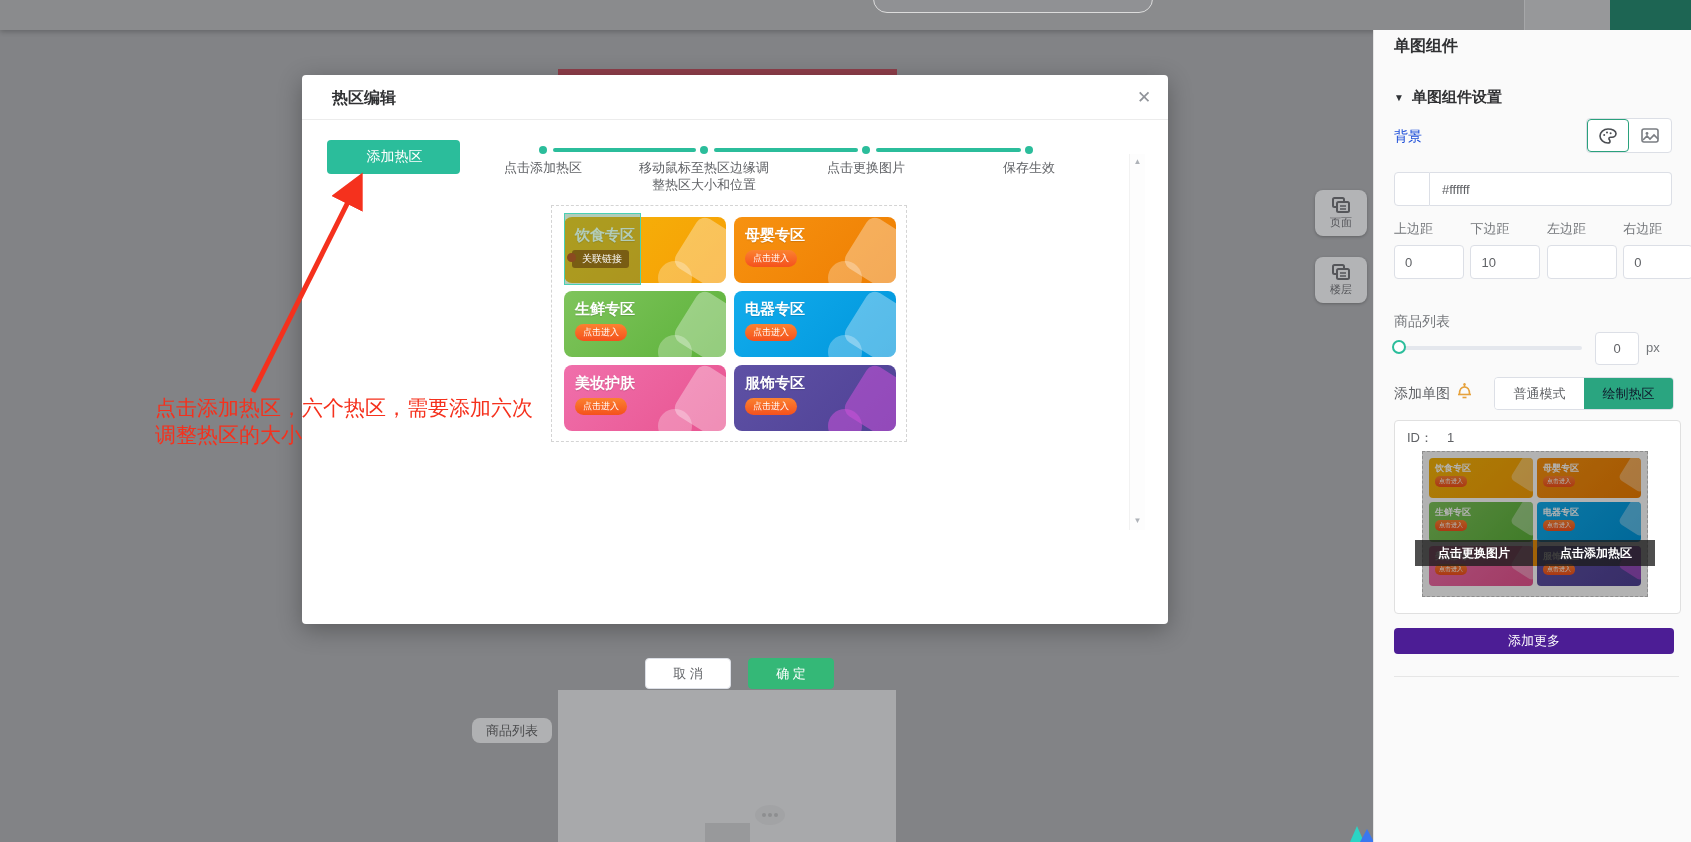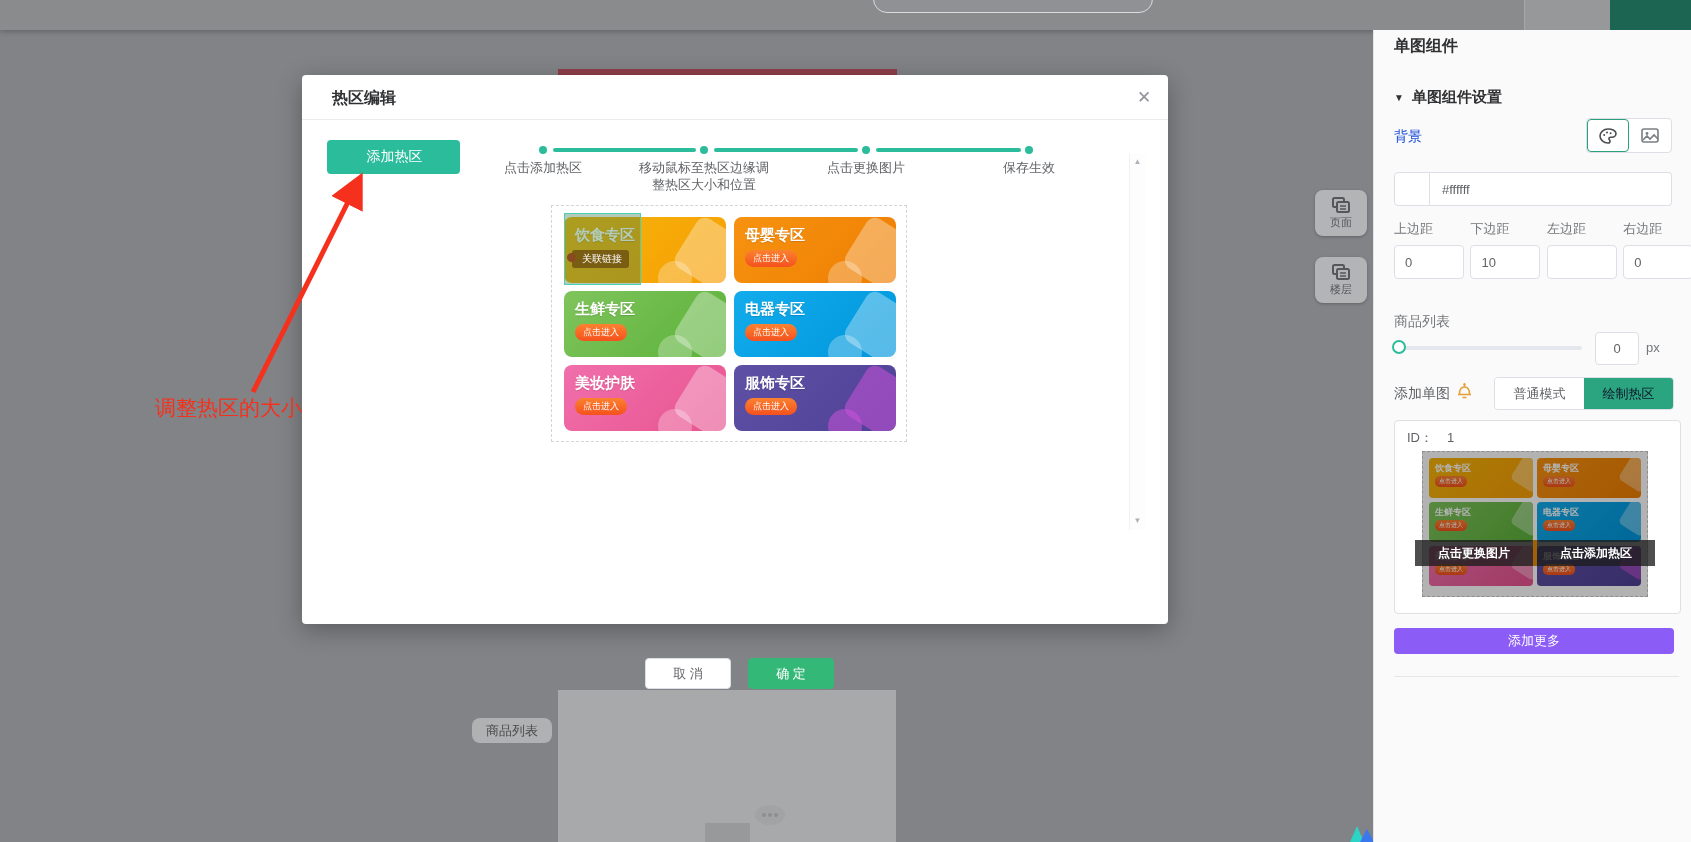--- a/index.html
+++ b/index.html
@@ -106,21 +106,21 @@
   #mini-grid{display:grid;grid-template-columns:104px 104px;grid-auto-rows:40px;gap:4px;}
   .mini{position:relative;border-radius:4px;overflow:hidden;color:#fff;}
   .mini .m-label{position:absolute;left:6px;top:4px;font-size:9px;font-weight:bold;}
   .mini .m-badge{position:absolute;left:6px;top:18px;background:linear-gradient(180deg,#fb8230,#f5511d);border-radius:5px;font-size:6px;padding:1px 4px;color:#fff;white-space:nowrap;}
   .mini .decor{right:-10px;top:2px;width:28px;height:28px;border-radius:5px;}
   #mini-dim{position:absolute;left:27px;top:30px;width:226px;height:146px;background:rgba(0,0,0,.30);}
   #mini-actions{position:absolute;left:20px;top:119px;width:240px;height:26px;display:flex;background:rgba(28,28,28,.78);color:#fff;}
   #mini-actions div{flex:1;display:flex;align-items:center;justify-content:center;font-size:12px;font-weight:bold;cursor:pointer;}
   #mini-actions div:first-child{border-right:4px solid #a16207;}
 
-  #add-more-btn{left:20px;top:598px;width:280px;height:26px;background:#8b5cf6;border:none;border-radius:4px;color:#fff;font-size:13px;cursor:pointer;}
+  #add-more-btn{left:20px;top:598px;width:280px;height:26px;background:#4c1d95;border:none;border-radius:4px;color:#fff;font-size:13px;cursor:pointer;}
   #sb-sep{left:20px;top:646px;width:285px;height:1px;background:#e6e6e6;}
 </style>
 </head>
 <body>
 
 <div id="app">
 
   <div id="topbar" class="abs">
     <div id="topbar-input" class="abs"></div>
     <div id="topbar-seg" class="abs"></div>
@@ -248,20 +248,21 @@
     <div id="mscrollbar" class="abs">
       <span class="abs sb-arrow" style="top:3px;">▲</span>
       <span class="abs sb-arrow" style="top:362px;">▼</span>
     </div>
 
     <div id="btn-cancel" class="abs dlg-btn">取 消</div>
     <div id="btn-confirm" class="abs dlg-btn">确 定</div>
   </div>
 
   <div id="anno" class="abs">
+    <div>点击添加热区，六个热区，需要添加六次</div>
     <div>调整热区的大小</div>
   </div>
   <svg id="anno-arrow" class="abs" width="1691" height="842" viewBox="0 0 1691 842">
     <defs>
         <marker id="ah" markerWidth="7" markerHeight="7" refX="4" refY="3.5" orient="auto">
           <polygon points="0,0 7,3.5 0,7" fill="#f5311d"></polygon>
         </marker>
       </defs>
     <line x1="253" y1="392" x2="356" y2="186" stroke="#f5311d" stroke-width="5" marker-end="url(#ah)"></line>
   </svg>

